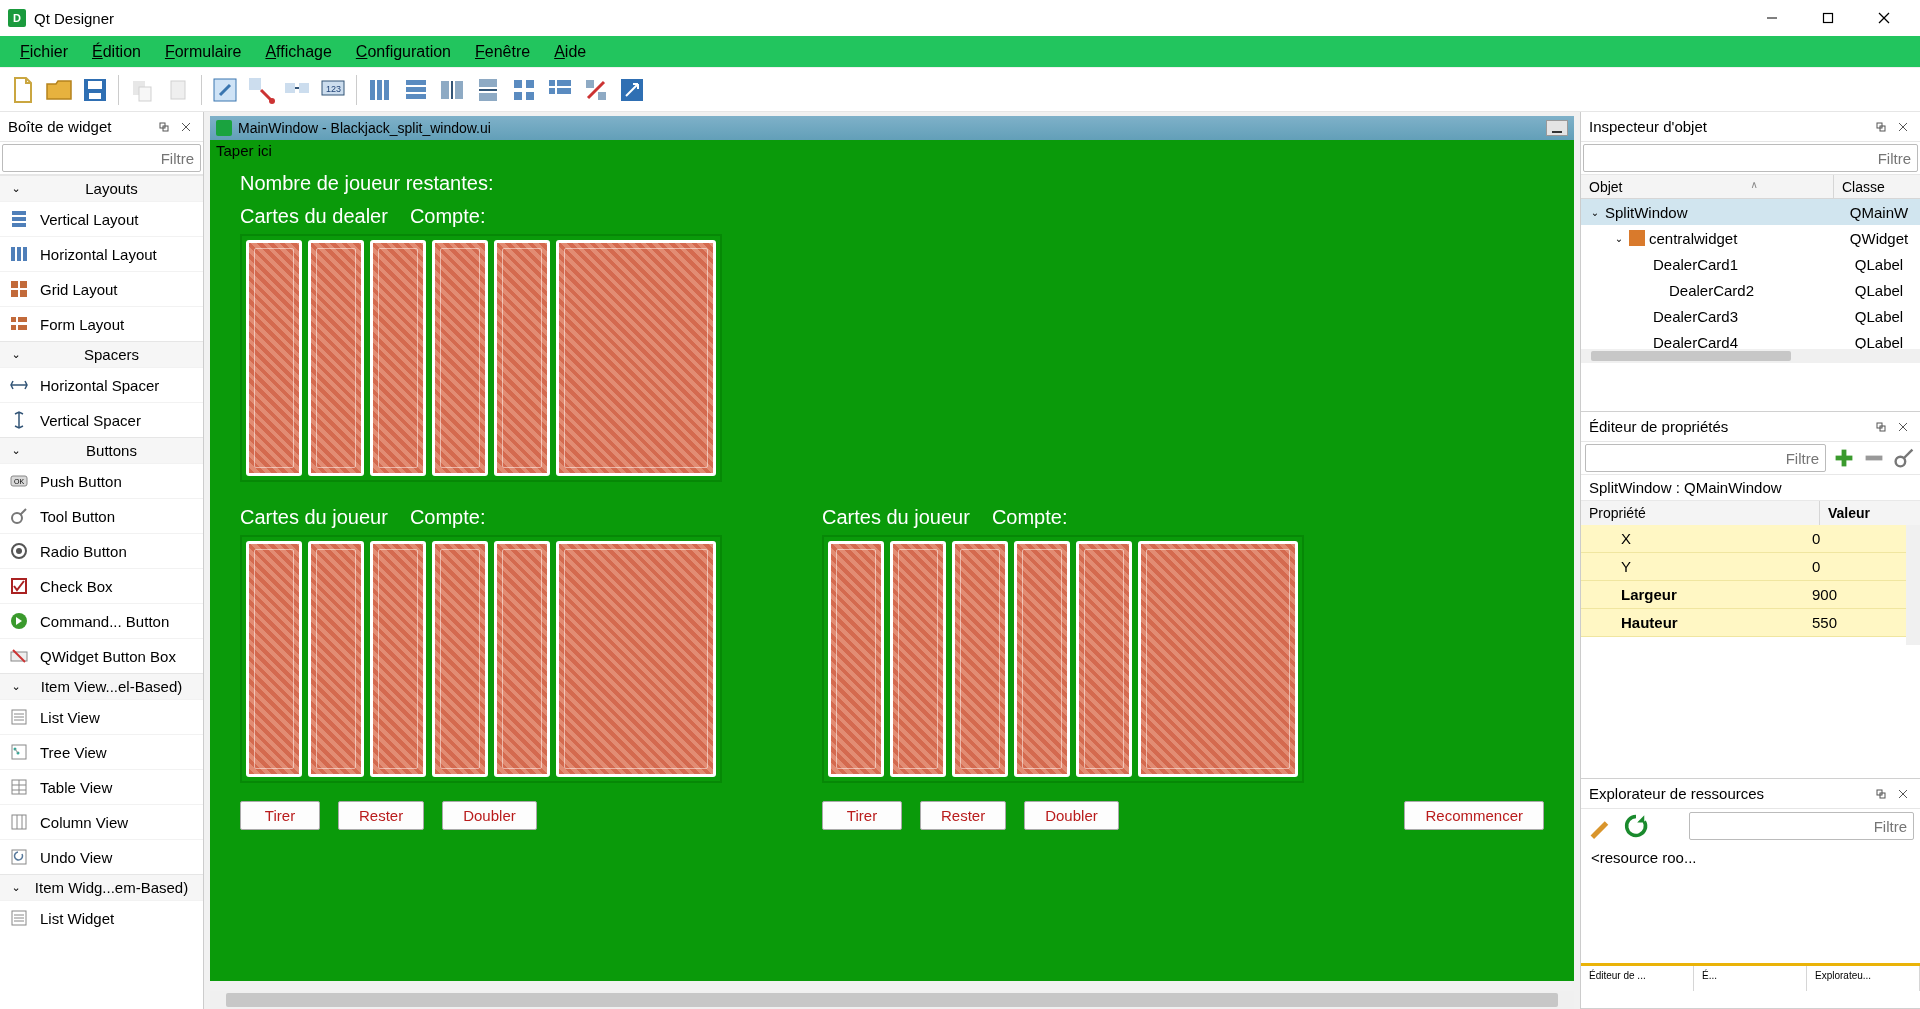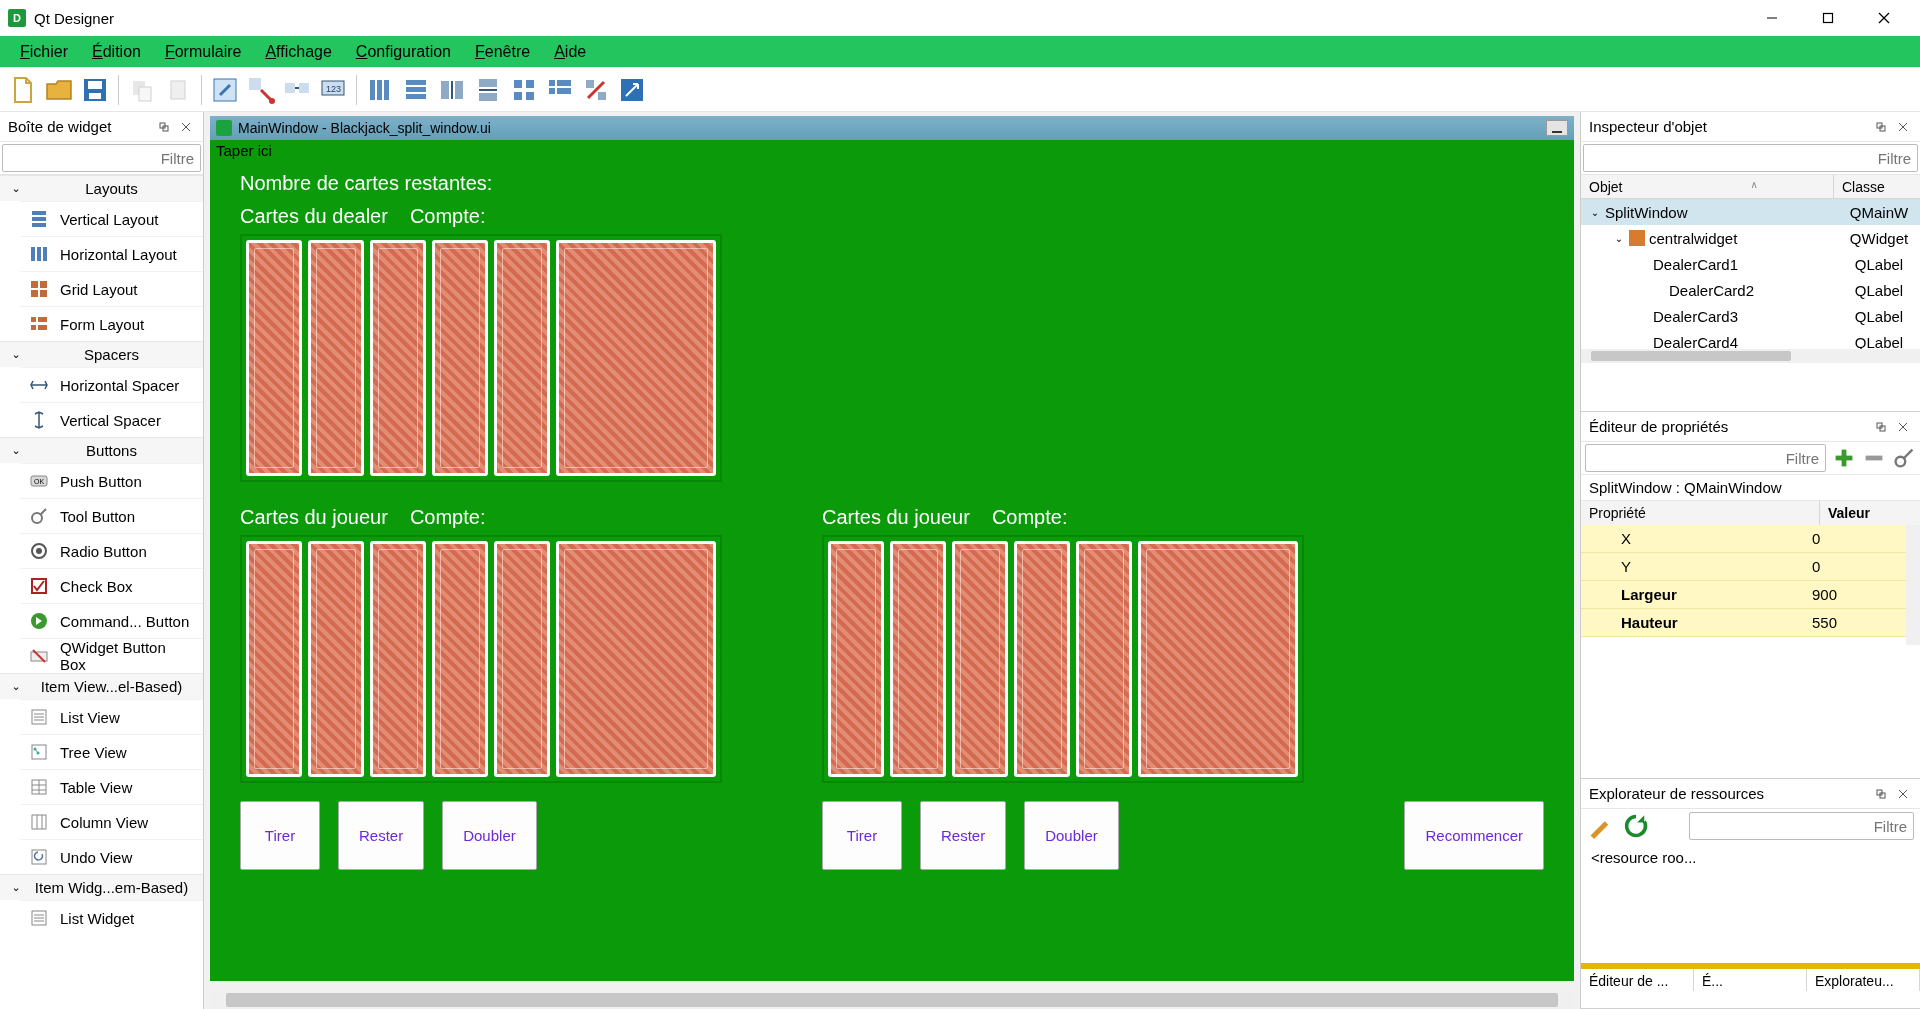--- a/index.html
+++ b/index.html
@@ -34,21 +34,21 @@
 .dock-header .dh-btn { width:18px; height:18px; display:flex; align-items:center; justify-content:center; margin-left:4px; }
 .dock-header svg { width:10px; height:10px; }
 .filter-input { width:100%; height:28px; border:1px solid #bbb; border-radius:2px; padding:0 6px; font-size:15px; color:#888; background:#fff;text-align:right; }
 .filter-row { padding:2px 2px; border-bottom:1px solid #e6e6e6; }
 
 .widget-left { width:204px; border-right:1px solid #ccc; }
 .widget-list { flex:1; overflow-y:auto; }
 .wl-cat { height:26px; display:flex; align-items:center; padding:0 6px; background:#f6f6f6; font-size:15px; border-top:1px solid #e6e6e6; }
 .wl-cat .chev { width:20px; text-align:center; font-size:11px; }
 .wl-cat .nm { flex:1; text-align:center; }
-.wl-item { height:35px; display:flex; align-items:center; padding:0 8px; gap:10px; font-size:15px; border-top:1px solid #f2f2f2;margin-left:20px; }
+.wl-item { height:35px; display:flex; align-items:center; padding:0 8px; gap:10px; font-size:15px; border-top:1px solid #f2f2f2; }
 .wl-item .wicon { width:22px; height:22px; display:flex; align-items:center; justify-content:center; }
 .wl-item svg { width:20px; height:20px; }
 
 
 .center { flex:1; display:flex; flex-direction:column; background:#f1f1f1; position:relative; }
 .form-window-chrome { height:24px; background:linear-gradient(#7fb1c9,#629fb8); display:flex; align-items:center; margin:4px 6px 0 6px; padding:0 6px; font-size:14px; color:#000; gap:6px; }
 .form-window-chrome .qt-i { width:16px; height:16px; background:#1aa33f; border-radius:2px; }
 .form-window-chrome .min { margin-left:auto; width:22px; height:16px; background:#e4e4e4; border:1px solid #999; display:flex; align-items:flex-end; justify-content:center; }
 .form-window-chrome .min .ln { width:10px; height:2px; background:#333; margin-bottom:2px; }
 
@@ -58,21 +58,21 @@
 .label-txt { margin:4px 0; }
 .header-row { display:flex; gap:22px; margin-top:10px; }
 .card-row { display:flex; gap:6px; padding:4px; border:2px solid #068806; width:fit-content; margin-top:6px; }
 .card { background:repeating-linear-gradient(45deg,#d46a4f,#d46a4f 4px,#e28c73 4px,#e28c73 8px); border:3px solid #fff; border-radius:3px; position:relative; }
 .card::after { content:""; position:absolute; inset:5px; border:1px solid rgba(255,255,255,0.5); border-radius:2px; }
 .card.small { width:56px; height:236px; }
 .card.big { width:160px; height:236px; }
 
 .player-split { display:flex; gap:100px; margin-top:14px; }
 .btn-row { display:flex; gap:18px; margin-top:18px; }
-.qt-btn { background:#fdfdfd; border:1px solid #aaa; border-radius:2px; padding:25px 20px; font-size:15px; color:#6d28d9; min-width:80px; text-align:center; }
+.qt-btn { background:#fdfdfd; border:1px solid #aaa; border-radius:2px; padding:5px 20px; font-size:15px; color:#b91c1c; min-width:80px; text-align:center; }
 .restart-btn { margin-left:auto; }
 
 .center-scroll { height:18px; background:#f0f0f0; display:flex; align-items:center; margin:0 6px; }
 .center-scroll .thumb { height:14px; background:#c7c7c7; border-radius:2px; flex:1; margin:0 16px; }
 
 
 .right-col { width:340px; display:flex; flex-direction:column; border-left:1px solid #ccc; }
 .right-section { display:flex; flex-direction:column; border-bottom:1px solid #d0d0d0; }
 
 
@@ -104,21 +104,21 @@
 .prop-row .c1 { flex:1; padding-left:40px; }
 .prop-row .c2 { width:100px; padding-left:6px; }
 .prop-vscroll { width:14px; background:#f0f0f0; }
 .prop-body { display:flex; }
 
 
 .res-toolbar { height:34px; display:flex; align-items:center; padding:2px 6px; gap:10px; }
 .res-toolbar .rico { width:26px; height:26px; display:flex; align-items:center; justify-content:center; }
 .res-toolbar .rfilter { flex:1; margin-left:30px; }
 .res-tree { height:120px; padding:6px 10px; font-size:15px; }
-.res-tabs { height:28px; display:flex; border-top:6px solid #eab308; font-size:14px; }
+.res-tabs { height:28px; display:flex; border-top:3px solid #eab308; font-size:10px; }
 .res-tabs .tab { flex:1; padding:4px 8px; border-right:1px solid #d6d6d6; overflow:hidden; white-space:nowrap; text-overflow:ellipsis; }
 
 </style>
 </head>
 <body>
 
 <div class="titlebar">
   <div class="app-icon">D</div>
   <div class="title-text">Qt Designer</div>
   <div class="win-controls">
@@ -492,21 +492,21 @@
     <div class="form-window-chrome">
       <div class="qt-i"></div>
       <div>MainWindow - Blackjack_split_window.ui</div>
       <div class="min">
           <div class="ln"></div>
         </div>
     </div>
     <div class="form-canvas">
       <div class="form-menubar-hint">Taper ici</div>
       <div class="pane-inner">
-        <div class="label-txt">Nombre de cartes restantes:</div>
+        <div class="label-txt">Nombre de joueur restantes:</div>
         <div class="header-row">
           <span>Cartes du dealer</span>
           <span>Compte:</span>
         </div>
         <div class="card-row">
           <div class="card small"></div>
           <div class="card small"></div>
           <div class="card small"></div>
           <div class="card small"></div>
           <div class="card small"></div>

